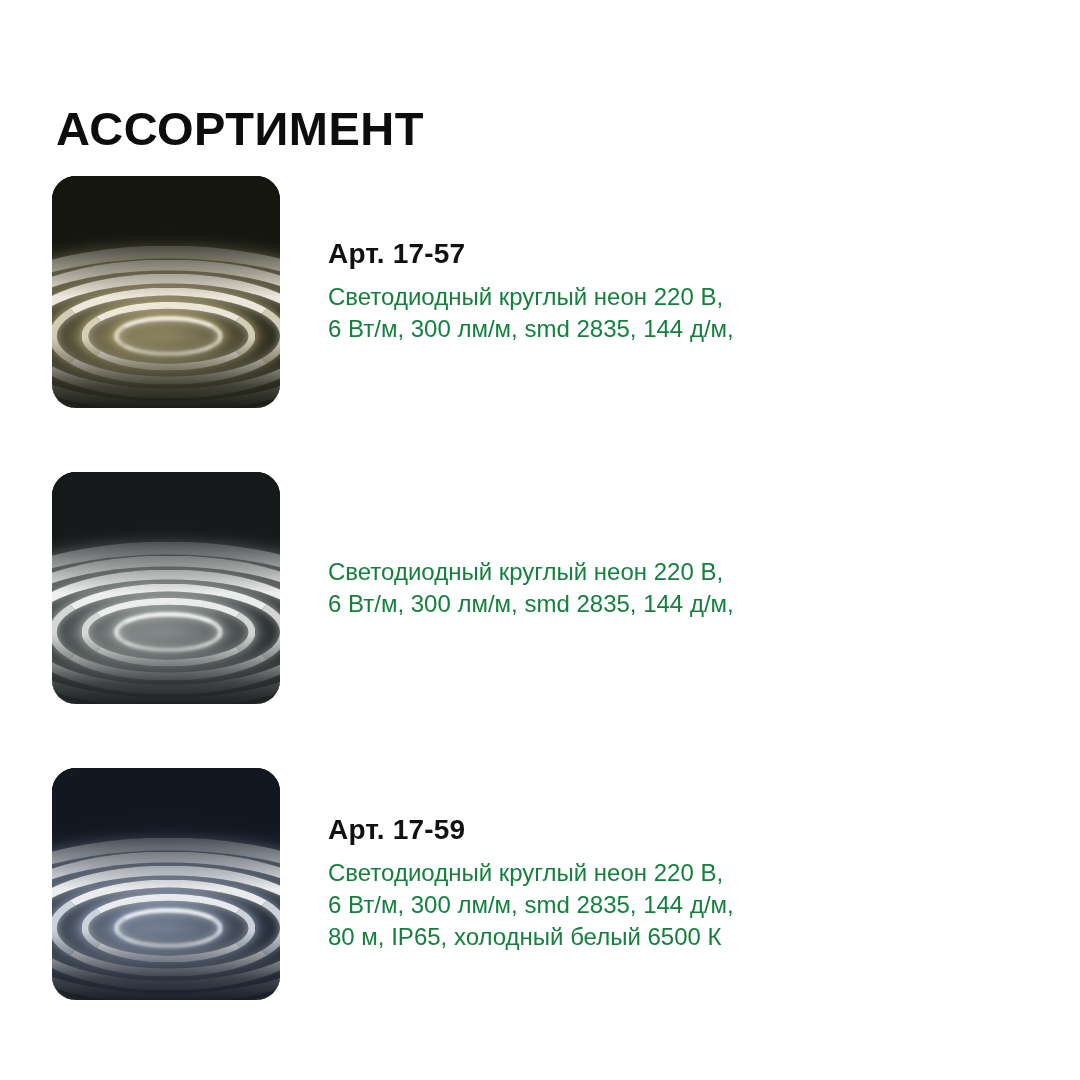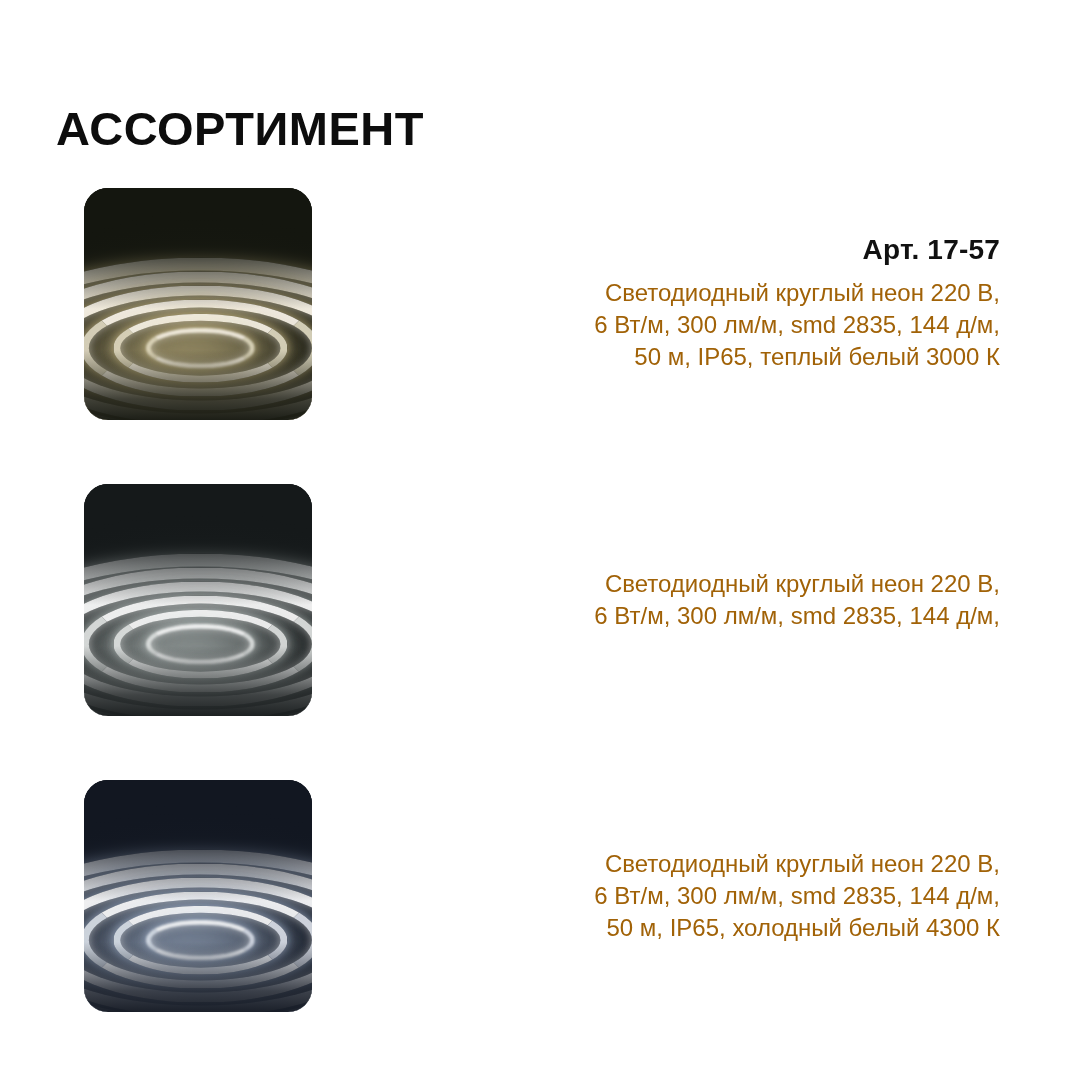--- a/index.html
+++ b/index.html
@@ -13,43 +13,41 @@
     background: #ffffff;
     font-family: "Liberation Sans", "DejaVu Sans", sans-serif;
     color: #111111;
     overflow: hidden;
     position: relative;
   }
 
   .page {
     position: absolute;
     inset: 0;
-    text-align: right;
   }
 
   
   .page-title {
     position: absolute;
     left: 56px;
     top: 74px;
     font-size: 47px;
     font-weight: 700;
     letter-spacing: 0.5px;
     line-height: 1;
     color: #0d0d0d;
     white-space: nowrap;
   }
 
   
   .product-list {
     position: absolute;
     left: 0;
-    top: 188px;
+    top: 176px;
     width: 948px;
-    padding-left: 32px;
   }
   .product-row {
     position: relative;
     height: 232px;
     margin-bottom: 64px;
   }
 
   
   .thumb {
     position: absolute;
@@ -138,21 +136,21 @@
     font-weight: 700;
     line-height: 1.1;
     margin-bottom: 12px;
     color: #111111;
     letter-spacing: 0.2px;
   }
   .desc {
     font-size: 24px;
     font-weight: 400;
     line-height: 32px;
-    color: #a16207;
+    color: #15803d;
   }
   .desc-line {
     display: block;
     white-space: nowrap;
   }
 </style>
 </head>
 <body style="background: rgb(255, 255, 255); color: rgb(17, 17, 17);">
 
 <div class="page">
@@ -177,21 +175,20 @@
             <div class="floor-glow" style="background: radial-gradient(closest-side, rgba(216, 199, 144, 0.42), rgba(0, 0, 0, 0) 100%);"></div>
             <div class="top-shade" style="background: linear-gradient(rgb(20, 22, 15) 0%, rgba(20, 22, 15, 0.92) 48%, rgba(0, 0, 0, 0) 100%);"></div>
             <div class="bottom-shade" style="background: linear-gradient(rgba(0, 0, 0, 0) 0%, rgba(20, 22, 15, 0.8) 70%, rgba(20, 22, 15, 0.96) 100%);"></div>
           </div>
         </div>
         <div class="info">
           <div class="art-no">Арт. 17-57</div>
           <div class="desc">
             <span class="desc-line">Светодиодный круглый неон 220 В,</span>
             <span class="desc-line">6 Вт/м, 300 лм/м, smd 2835, 144 д/м,</span>
-            <span class="desc-line">50 м, IP65, теплый белый 3000 К</span>
           </div>
         </div>
       </div>
       <div class="product-row">
         <div class="thumb" style="background: rgb(21, 25, 26);">
           <div class="scene">
             <div class="backdrop" style="background: radial-gradient(110% 70% at 30% 78%, rgba(201, 210, 208, 0.4) 0%, rgba(201, 210, 208, 0.12) 42%, rgba(0, 0, 0, 0) 72%), rgb(21, 25, 26);"></div>
             <div class="bloom" style="background: radial-gradient(closest-side, rgba(201, 210, 208, 0.55), rgba(201, 210, 208, 0.12) 60%, rgba(0, 0, 0, 0) 100%);"></div>
             <div class="coil">
               <div class="ring" style="width: 100%; height: 100%; border-width: 13px; border-color: rgba(255, 255, 255, 0.97) rgba(244, 246, 245, 0.9) rgb(255, 255, 255) rgba(244, 246, 245, 0.88); box-shadow: rgba(201, 210, 208, 0.75) 0px 0px 16px, rgba(201, 210, 208, 0.34) 0px 0px 34px, rgba(255, 255, 255, 0.55) 0px 0px 8px inset; filter: blur(0.3px); opacity: 1;"></div>
@@ -225,22 +222,23 @@
               <div class="ring" style="width: 55%; height: 53.5%; border-width: 8.7px; border-color: rgba(255, 255, 255, 0.97) rgba(238, 243, 251, 0.9) rgb(255, 255, 255) rgba(238, 243, 251, 0.88); box-shadow: rgba(174, 191, 216, 0.75) 0px 0px 11.2px, rgba(174, 191, 216, 0.34) 0px 0px 24.4px, rgba(255, 255, 255, 0.55) 0px 0px 8px inset; filter: blur(0.6px); opacity: 0.94;"></div>
               <div class="ring" style="width: 40%; height: 38%; border-width: 7.2px; border-color: rgba(255, 255, 255, 0.97) rgba(238, 243, 251, 0.9) rgb(255, 255, 255) rgba(238, 243, 251, 0.88); box-shadow: rgba(174, 191, 216, 0.75) 0px 0px 9.6px, rgba(174, 191, 216, 0.34) 0px 0px 21.2px, rgba(255, 255, 255, 0.55) 0px 0px 8px inset; filter: blur(0.7px); opacity: 0.92;"></div>
               <div class="ring" style="width: 25%; height: 22.5%; border-width: 5.8px; border-color: rgba(255, 255, 255, 0.97) rgba(238, 243, 251, 0.9) rgb(255, 255, 255) rgba(238, 243, 251, 0.88); box-shadow: rgba(174, 191, 216, 0.75) 0px 0px 8px, rgba(174, 191, 216, 0.34) 0px 0px 18px, rgba(255, 255, 255, 0.55) 0px 0px 8px inset; filter: blur(0.8px); opacity: 0.9;"></div>
             </div>
             <div class="floor-glow" style="background: radial-gradient(closest-side, rgba(174, 191, 216, 0.42), rgba(0, 0, 0, 0) 100%);"></div>
             <div class="top-shade" style="background: linear-gradient(rgb(18, 23, 33) 0%, rgba(18, 23, 33, 0.92) 48%, rgba(0, 0, 0, 0) 100%);"></div>
             <div class="bottom-shade" style="background: linear-gradient(rgba(0, 0, 0, 0) 0%, rgba(18, 23, 33, 0.8) 70%, rgba(18, 23, 33, 0.96) 100%);"></div>
           </div>
         </div>
         <div class="info">
+          <div class="art-no">Арт. 17-59</div>
           <div class="desc">
             <span class="desc-line">Светодиодный круглый неон 220 В,</span>
             <span class="desc-line">6 Вт/м, 300 лм/м, smd 2835, 144 д/м,</span>
-            <span class="desc-line">50 м, IP65, холодный белый 4300 К</span>
+            <span class="desc-line">80 м, IP65, холодный белый 6500 К</span>
           </div>
         </div>
       </div>
     </div>
 
 </div>
 
 </body></html>

